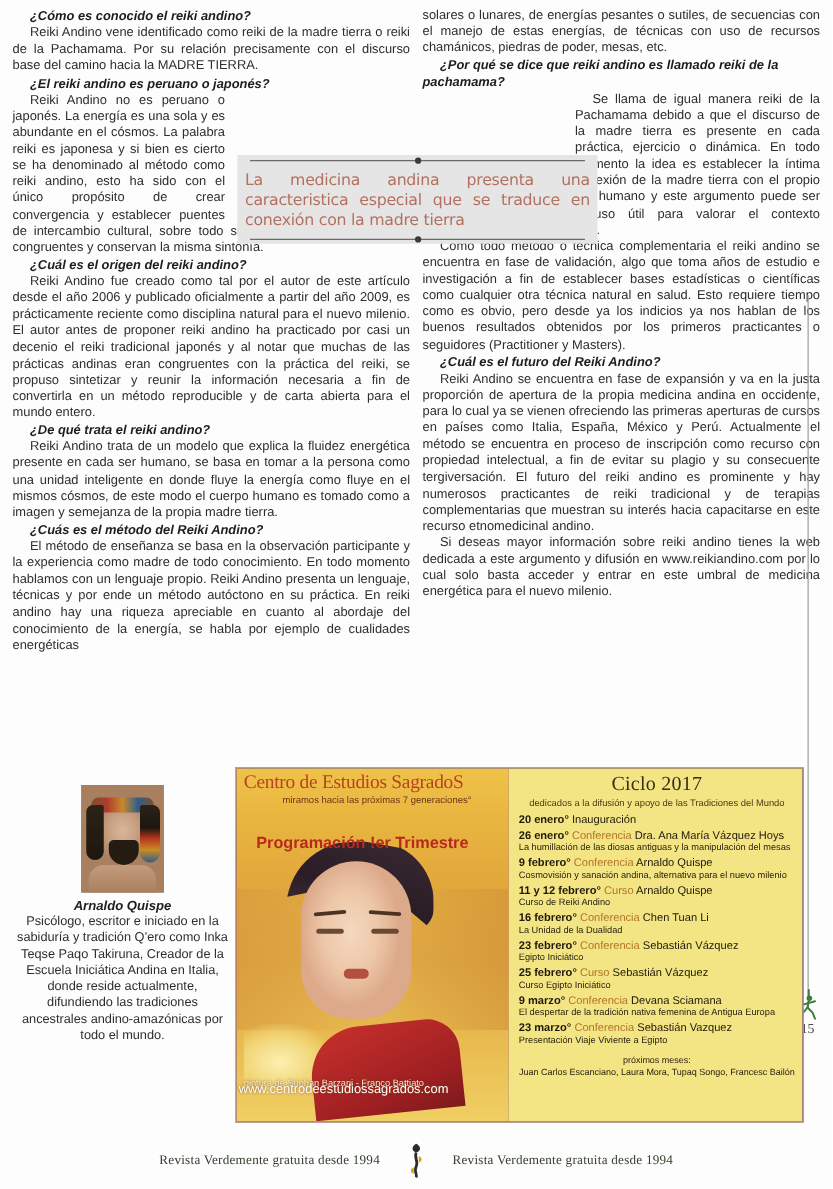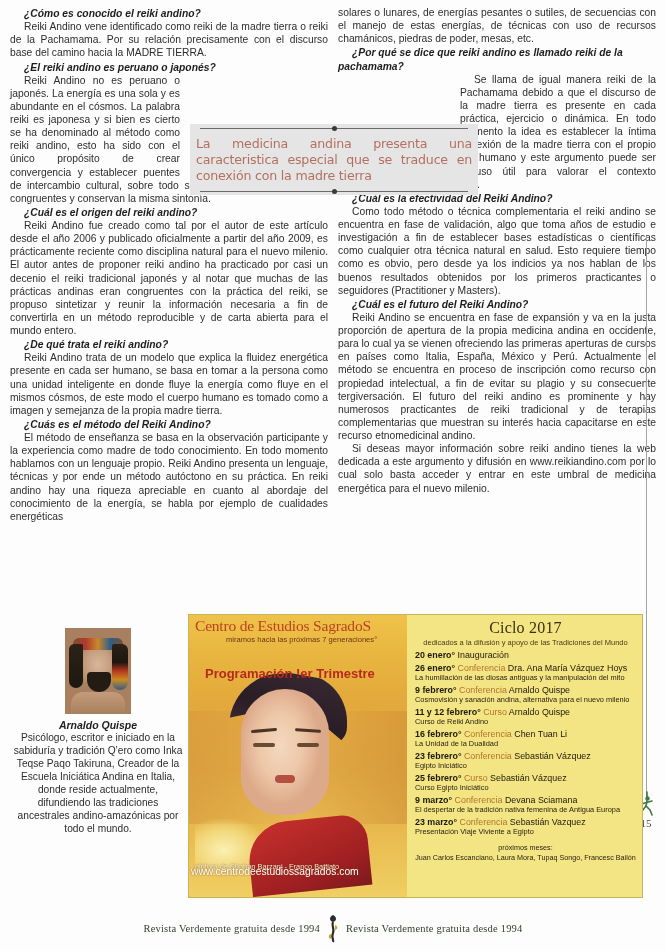--- a/index.html
+++ b/index.html
@@ -340,21 +340,21 @@
   }
 
   
   .footer {
     position: absolute;
     left: 0; bottom: 8px;
     width: 666px;
     display: flex;
     align-items: center;
     justify-content: center;
-    gap: 6px;
+    gap: 22px;
   }
   .foot-txt {
     font-family: "Liberation Serif", serif;
     font-size: 10.5px;
     color: #33402f;
     letter-spacing: 0.2px;
   }
   .foot-mark {
     width: 14px; height: 30px;
     position: relative;
@@ -383,21 +383,20 @@
       <p class="b">El método de enseñanza se basa en la observación participante y la experiencia como madre de todo conocimiento. En todo momento hablamos con un lenguaje propio. Reiki Andino presenta un lenguaje, técnicas y por ende un método autóctono en su práctica. En reiki andino hay una riqueza apreciable en cuanto al abordaje del conocimiento de la energía, se habla por ejemplo de cualidades energéticas</p>
     </div>
 
     <div class="col col-right">
       <p class="b noind">solares o lunares, de energías pesantes o sutiles, de secuencias con el manejo de estas energías, de técnicas con uso de recursos chamánicos, piedras de poder, mesas, etc.</p>
       <h3 class="q">¿Por qué se dice que reiki andino es llamado reiki de la pachamama?</h3>
       <p class="b">
         <span class="wrap-r"></span>
         <span>Se llama de igual manera reiki de la Pachamama debido a que el discurso de la madre tierra es presente en cada práctica, ejercicio o dinámica. En todo momento la idea es establecer la íntima conexión de la madre tierra con el propio ser humano y este argumento puede ser incluso útil para valorar el contexto ecológico en el que habitamos.</span>
       </p>
-      <h3 class="q">¿Cuál es la efectividad del Reiki Andino?</h3>
       <p class="b">Como todo método o técnica complementaria el reiki andino se encuentra en fase de validación, algo que toma años de estudio e investigación a fin de establecer bases estadísticas o científicas como cualquier otra técnica natural en salud. Esto requiere tiempo como es obvio, pero desde ya los indicios ya nos hablan de los buenos resultados obtenidos por los primeros practicantes o seguidores (Practitioner y Masters).</p>
       <h3 class="q">¿Cuál es el futuro del Reiki Andino?</h3>
       <p class="b">Reiki Andino se encuentra en fase de expansión y va en la justa proporción de apertura de la propia medicina andina en occidente, para lo cual ya se vienen ofreciendo las primeras aperturas de cursos en países como Italia, España, México y Perú. Actualmente el método se encuentra en proceso de inscripción como recurso con propiedad intelectual, a fin de evitar su plagio y su consecuente tergiversación. El futuro del reiki andino es prominente y hay numerosos practicantes de reiki tradicional y de terapias complementarias que muestran su interés hacia capacitarse en este recurso etnomedicinal andino.</p>
       <p class="b">Si deseas mayor información sobre reiki andino tienes la web dedicada a este argumento y difusión en www.reikiandino.com por lo cual solo basta acceder y entrar en este umbral de medicina energética para el nuevo milenio.</p>
     </div>
 
     <div class="pullquote">
       <div class="pq-rule"></div>
       <div class="pq-text">La medicina andina presenta una caracteristica especial que se traduce en conexión con la madre tierra</div>
       <div class="pq-rule"></div>
@@ -468,21 +467,21 @@
           <div class="ev">
             <span class="d">20 enero°</span>
             <span class="k"></span>
             <span class="n">Inauguración</span>
             <div class="ev-desc"></div>
           </div>
           <div class="ev">
             <span class="d">26 enero°</span>
             <span class="k">Conferencia</span>
             <span class="n">Dra. Ana María Vázquez Hoys</span>
-            <div class="ev-desc">La humillación de las diosas antiguas y la manipulación del mito</div>
+            <div class="ev-desc">La humillación de las diosas antiguas y la manipulación del mesas</div>
           </div>
           <div class="ev">
             <span class="d">9 febrero°</span>
             <span class="k">Conferencia</span>
             <span class="n">Arnaldo Quispe</span>
             <div class="ev-desc">Cosmovisión y sanación andina, alternativa para el nuevo milenio</div>
           </div>
           <div class="ev">
             <span class="d">11 y 12 febrero°</span>
             <span class="k">Curso</span>

